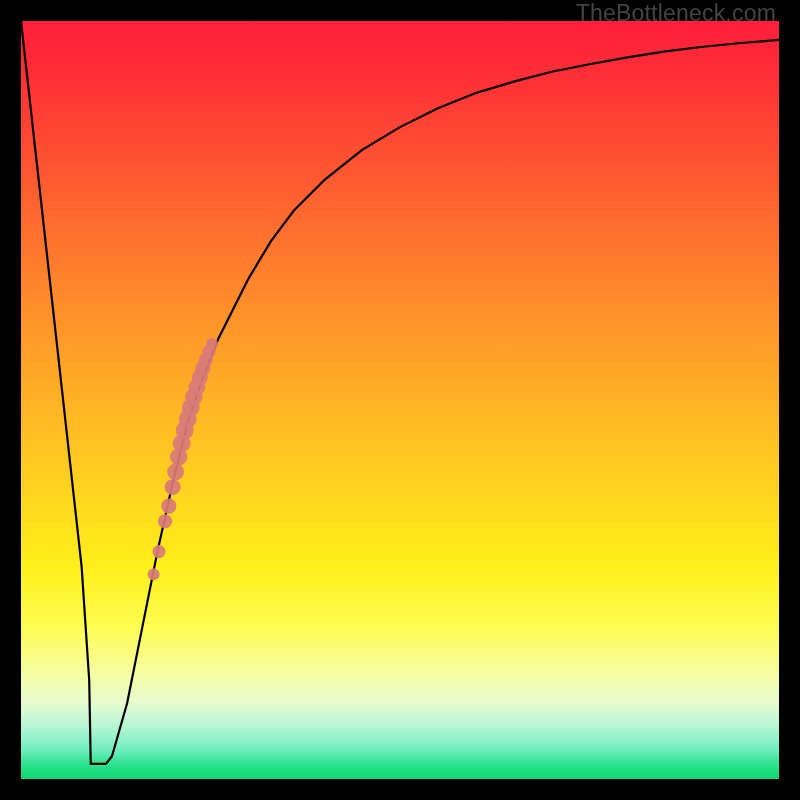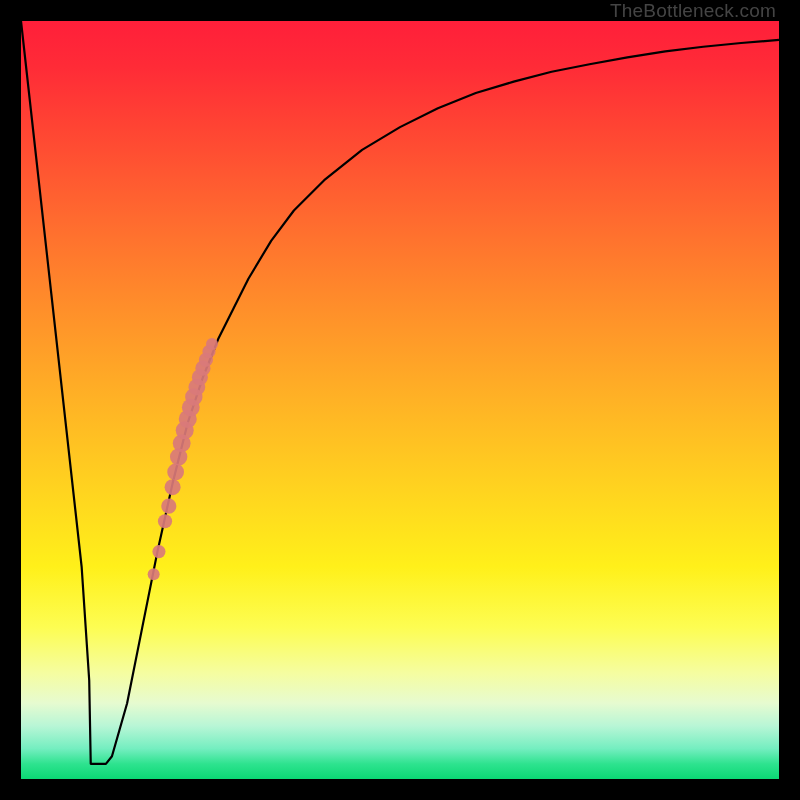--- a/index.html
+++ b/index.html
@@ -44,21 +44,21 @@
       #74eec0 96%,
       #2ee38f 98%,
       #0bd874 100%
     );
   }
   .attribution {
     position: absolute;
     top: 0px;
     right: 24px;
     color: #444;
-    font-size: 19px;
+    font-size: 23px;
     font-weight: 500;
     letter-spacing: 0.2px;
     font-family: Arial, Helvetica, sans-serif;
   }
   svg.curve {
     position: absolute;
     inset: 0;
   }
 </style>
 </head>

